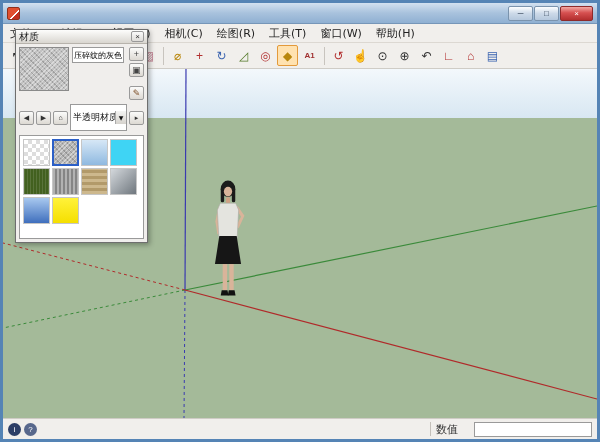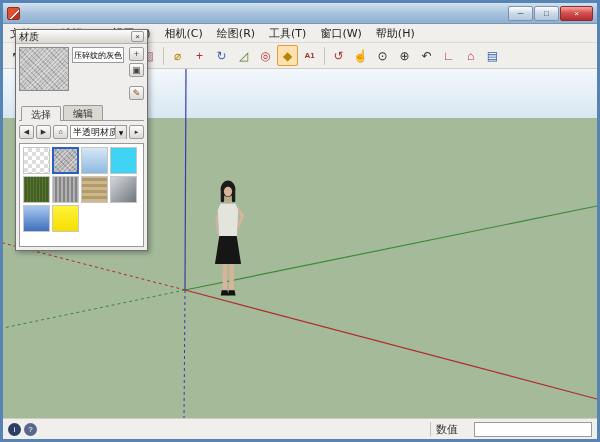--- a/index.html
+++ b/index.html
@@ -61,21 +61,21 @@
   .mini-btn { width:15px; height:14px; border:1px solid #9a9a9a; border-radius:2px; font-size:9px; line-height:11px;
     text-align:center; background:linear-gradient(#fbfbfa,#ddd9d3); color:#444; padding:0; }
   .mini-btn.dropper { margin-top:7px; color:#7a4a21; }
   .tabs { display:flex; margin-top:5px; height:16px; border-bottom:1px solid #9a9a9a; padding-left:2px; }
   .tab { padding:1px 9px; margin-right:2px; font-size:10px; border:1px solid #9a9a9a; border-bottom:none;
     border-radius:2px 2px 0 0; background:#dbd7d1; color:#333; position:relative; }
   .tab.active { background:#f0eeec; top:1px; }
   .nav-row { display:flex; align-items:center; gap:2px; margin-top:4px; }
   .nav-btn { width:15px; height:14px; flex:none; border:1px solid #9a9a9a; border-radius:2px; font-size:7px;
     line-height:12px; text-align:center; background:linear-gradient(#fbfbfa,#ddd9d3); color:#333; padding:0; }
-  .collection { flex:1; height:14px; min-width:0; border:1px solid #9a9a9a; background:#fff;
+  .collection { flex:1; height:27px; min-width:0; border:1px solid #9a9a9a; background:#fff;
     display:flex; align-items:center; font-size:9px; padding-left:2px; color:#111; }
   .collection-label { flex:1; overflow:hidden; white-space:nowrap; }
   .drop-arrow { width:11px; height:13px; flex:none; border-left:1px solid #aaa; font-size:6px; line-height:13px;
     text-align:center; background:linear-gradient(#f4f4f3,#d6d3cd); }
   .swatches { margin-top:4px; height:104px; background:#fff; border:1px solid #9a9a9a; padding:3px;
     display:grid; grid-template-columns:repeat(4,27px); gap:2px; align-content:start; }
   .swatch { width:27px; height:27px; border:1px solid #c6c6c6; }
   .swatch.selected { border:2px solid #2b5fc7; }
   .sw0 { background-color:#fff;
     background-image:linear-gradient(45deg,#ddd 25%,transparent 25%,transparent 75%,#ddd 75%),
@@ -202,24 +202,20 @@
         <div class="name-col">
           <input class="mat-name" value="压碎纹的灰色半透明材质" style="">
         </div>
         <div class="side-btns">
           <button class="mini-btn">+</button>
           <button class="mini-btn">▣</button>
           <button class="mini-btn dropper">✎</button>
         </div>
       </div>
 
-      <div class="tabs">
-        <span class="tab active">选择</span>
-        <span class="tab">编辑</span>
-      </div>
 
       <div class="nav-row">
         <button class="nav-btn">◀</button>
         <button class="nav-btn">▶</button>
         <button class="nav-btn">⌂</button>
         <div class="collection">
           <span class="collection-label">半透明材质</span>
           <span class="drop-arrow">▼</span>
         </div>
         <button class="nav-btn">▸</button>

